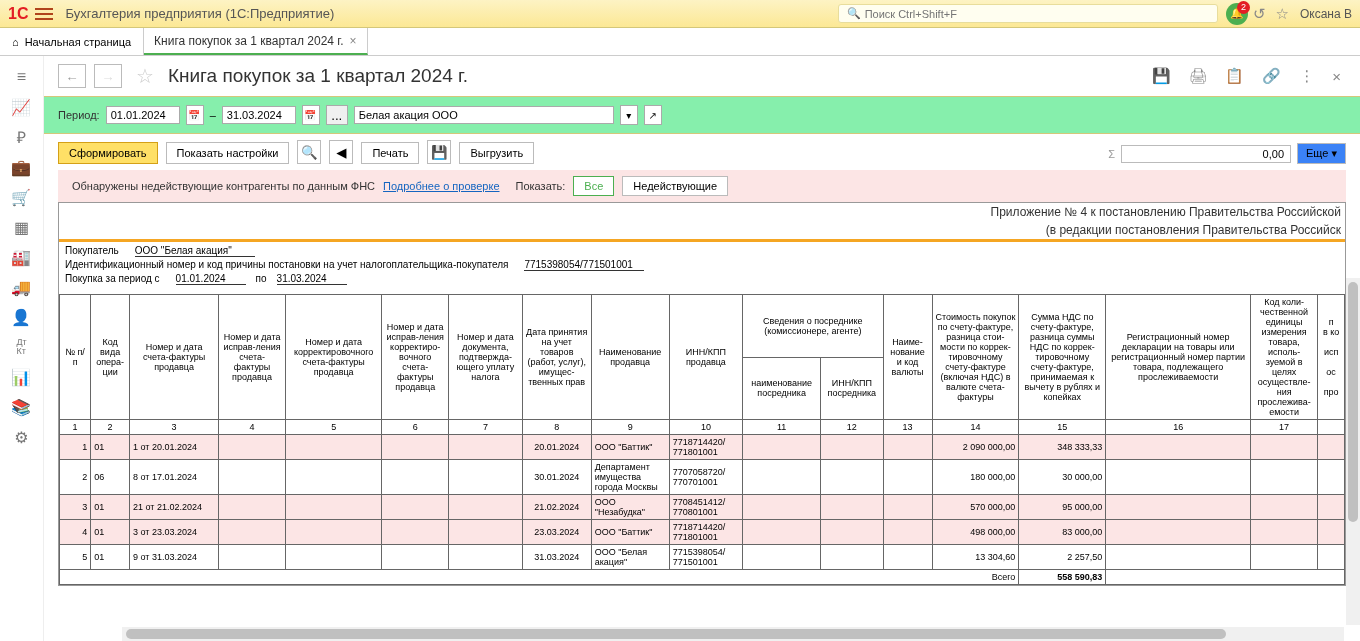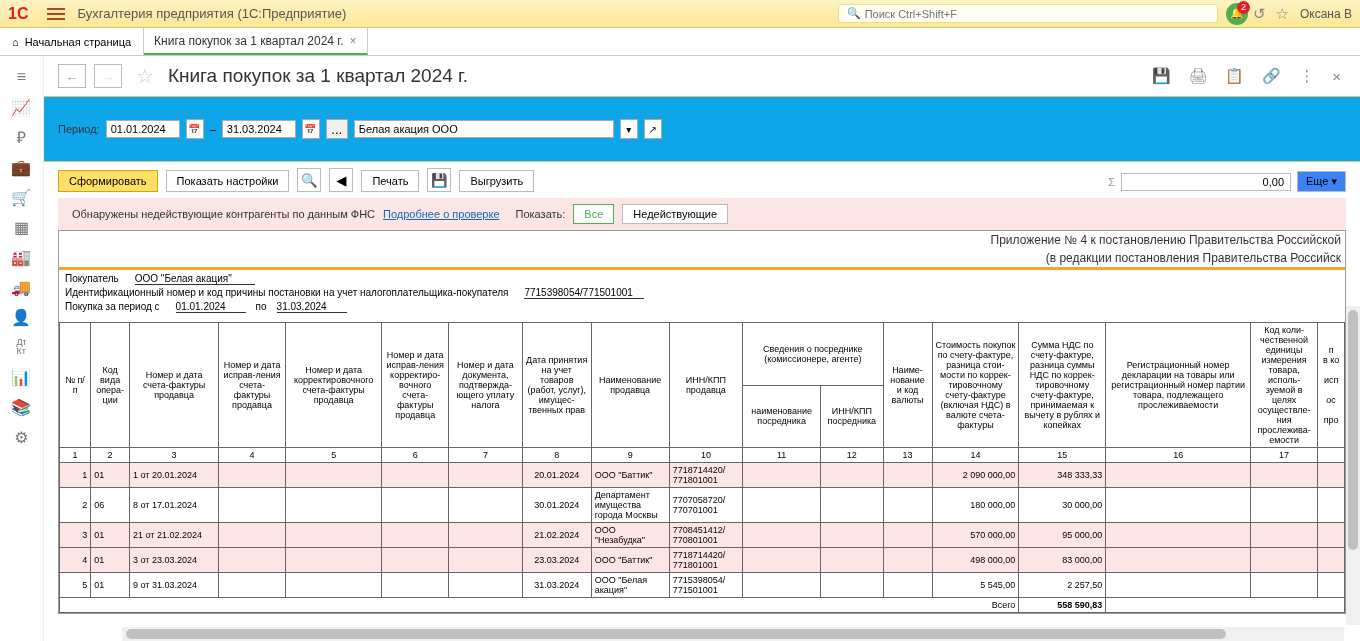--- a/index.html
+++ b/index.html
@@ -1,18 +1,18 @@
 <!DOCTYPE html>
 <html><head>
 <meta charset="utf-8">
 <style>
 * { box-sizing: border-box; margin: 0; padding: 0; }
 body { font-family: Arial, sans-serif; font-size: 11px; background: #fff; width: 1360px; height: 641px; overflow: hidden; }
 .header { background: linear-gradient(#fdf3c4, #fce895); height: 28px; display: flex; align-items: center; padding: 0 8px; border-bottom: 1px solid #d4c77a; }
-.logo { color: #e31e24; font-weight: bold; font-size: 16px; margin-right: 19px; }
+.logo { color: #e31e24; font-weight: bold; font-size: 16px; margin-right: 7px; }
 .menu-icon { width: 18px; margin-right: 12px; color: #b0441c; cursor: pointer; }
 .menu-icon span { display: block; height: 2px; background: #b0441c; margin: 3px 0; }
 .app-title { flex: 1; color: #555; font-size: 13px; }
 .search-box { background: #fffef0; border: 1px solid #e8dd9c; border-radius: 3px; padding: 2px 8px; width: 380px; display: flex; align-items: center; margin-right: 8px; }
 .search-box input { border: none; background: transparent; outline: none; flex: 1; font-size: 11px; color: #999; }
 .hdr-icon { margin: 0 5px; cursor: pointer; font-size: 15px; color: #888; }
 .bell { background: #4caf50; border-radius: 50%; width: 22px; height: 22px; display: inline-flex; align-items: center; justify-content: center; color: white; position: relative; }
 .bell .badge { position: absolute; top: -2px; right: -2px; background: #e31e24; color: white; border-radius: 50%; width: 13px; height: 13px; font-size: 9px; display: flex; align-items: center; justify-content: center; }
 .user-name { margin-left: 6px; color: #555; font-size: 12px; }
 .tabs-bar { background: #fff; height: 28px; display: flex; align-items: stretch; border-bottom: 1px solid #ccc; }
@@ -21,21 +21,21 @@
 .tab .close { margin-left: 6px; color: #888; cursor: pointer; }
 .main-layout { display: flex; height: calc(641px - 56px); }
 .sidebar { width: 44px; background: #fff; border-right: 1px solid #eee; display: flex; flex-direction: column; align-items: center; padding-top: 6px; }
 .side-icon { width: 28px; height: 28px; display: flex; align-items: center; justify-content: center; margin: 1px 0; color: #777; font-size: 16px; cursor: pointer; }
 .content { flex: 1; display: flex; flex-direction: column; overflow: hidden; }
 .toolbar1 { display: flex; align-items: center; padding: 8px 14px; gap: 8px; }
 .nav-btn { border: 1px solid #bbb; background: #fff; width: 28px; height: 24px; cursor: pointer; display: flex; align-items: center; justify-content: center; color: #999; }
 .star-icon { color: #ccc; font-size: 20px; margin: 0 6px; cursor: pointer; }
 .page-title { font-size: 19px; font-weight: normal; color: #333; flex: 1; }
 .tool-icon { color: #888; font-size: 15px; margin: 0 5px; cursor: pointer; }
-.toolbar2 { background: #0ea5e9; padding: 22px 14px; display: flex; align-items: center; gap: 6px; border-top: 1px solid #d4c77a; border-bottom: 1px solid #d4c77a; }
+.toolbar2 { background: #86efac; padding: 8px 14px; display: flex; align-items: center; gap: 6px; border-top: 1px solid #d4c77a; border-bottom: 1px solid #d4c77a; }
 .toolbar2 label { font-size: 11px; color: #333; }
 .date-input { border: 1px solid #aaa; padding: 2px 4px; width: 74px; font-size: 11px; }
 .cal-btn { border: 1px solid #aaa; background: #fff; width: 18px; height: 20px; cursor: pointer; font-size: 10px; }
 .sel-btn { border: 1px solid #aaa; background: #f0f0f0; width: 22px; height: 20px; cursor: pointer; }
 .org-input { border: 1px solid #aaa; padding: 2px 4px; width: 260px; font-size: 11px; }
 .toolbar3 { padding: 6px 14px; display: flex; align-items: flex-end; gap: 8px; }
 .btn-primary { background: #ffe066; border: 1px solid #d4a017; padding: 4px 10px; cursor: pointer; font-size: 11px; }
 .btn { background: #fff; border: 1px solid #bbb; padding: 4px 10px; cursor: pointer; font-size: 11px; }
 .btn-sm { background: #fff; border: 1px solid #bbb; width: 24px; height: 24px; cursor: pointer; }
 .sum-box { margin-left: auto; display: flex; align-items: center; gap: 6px; }
@@ -322,21 +322,21 @@
                 <td></td>
                 <td></td>
                 <td></td>
                 <td></td>
                 <td class="ctr">31.03.2024</td>
                 <td>ООО "Белая акация"</td>
                 <td>7715398054/ 771501001</td>
                 <td></td>
                 <td></td>
                 <td></td>
-                <td class="num">5 545,00</td>
+                <td class="num">13 304,60</td>
                 <td class="num">2 257,50</td>
                 <td></td>
                 <td></td>
                 <td></td>
               </tr>
             </tbody>
           <tfoot>
             <tr>
               <td colspan="14" class="num" style="font-weight:normal">Всего</td>
               <td class="num" style="font-weight:bold">558 590,83</td>

